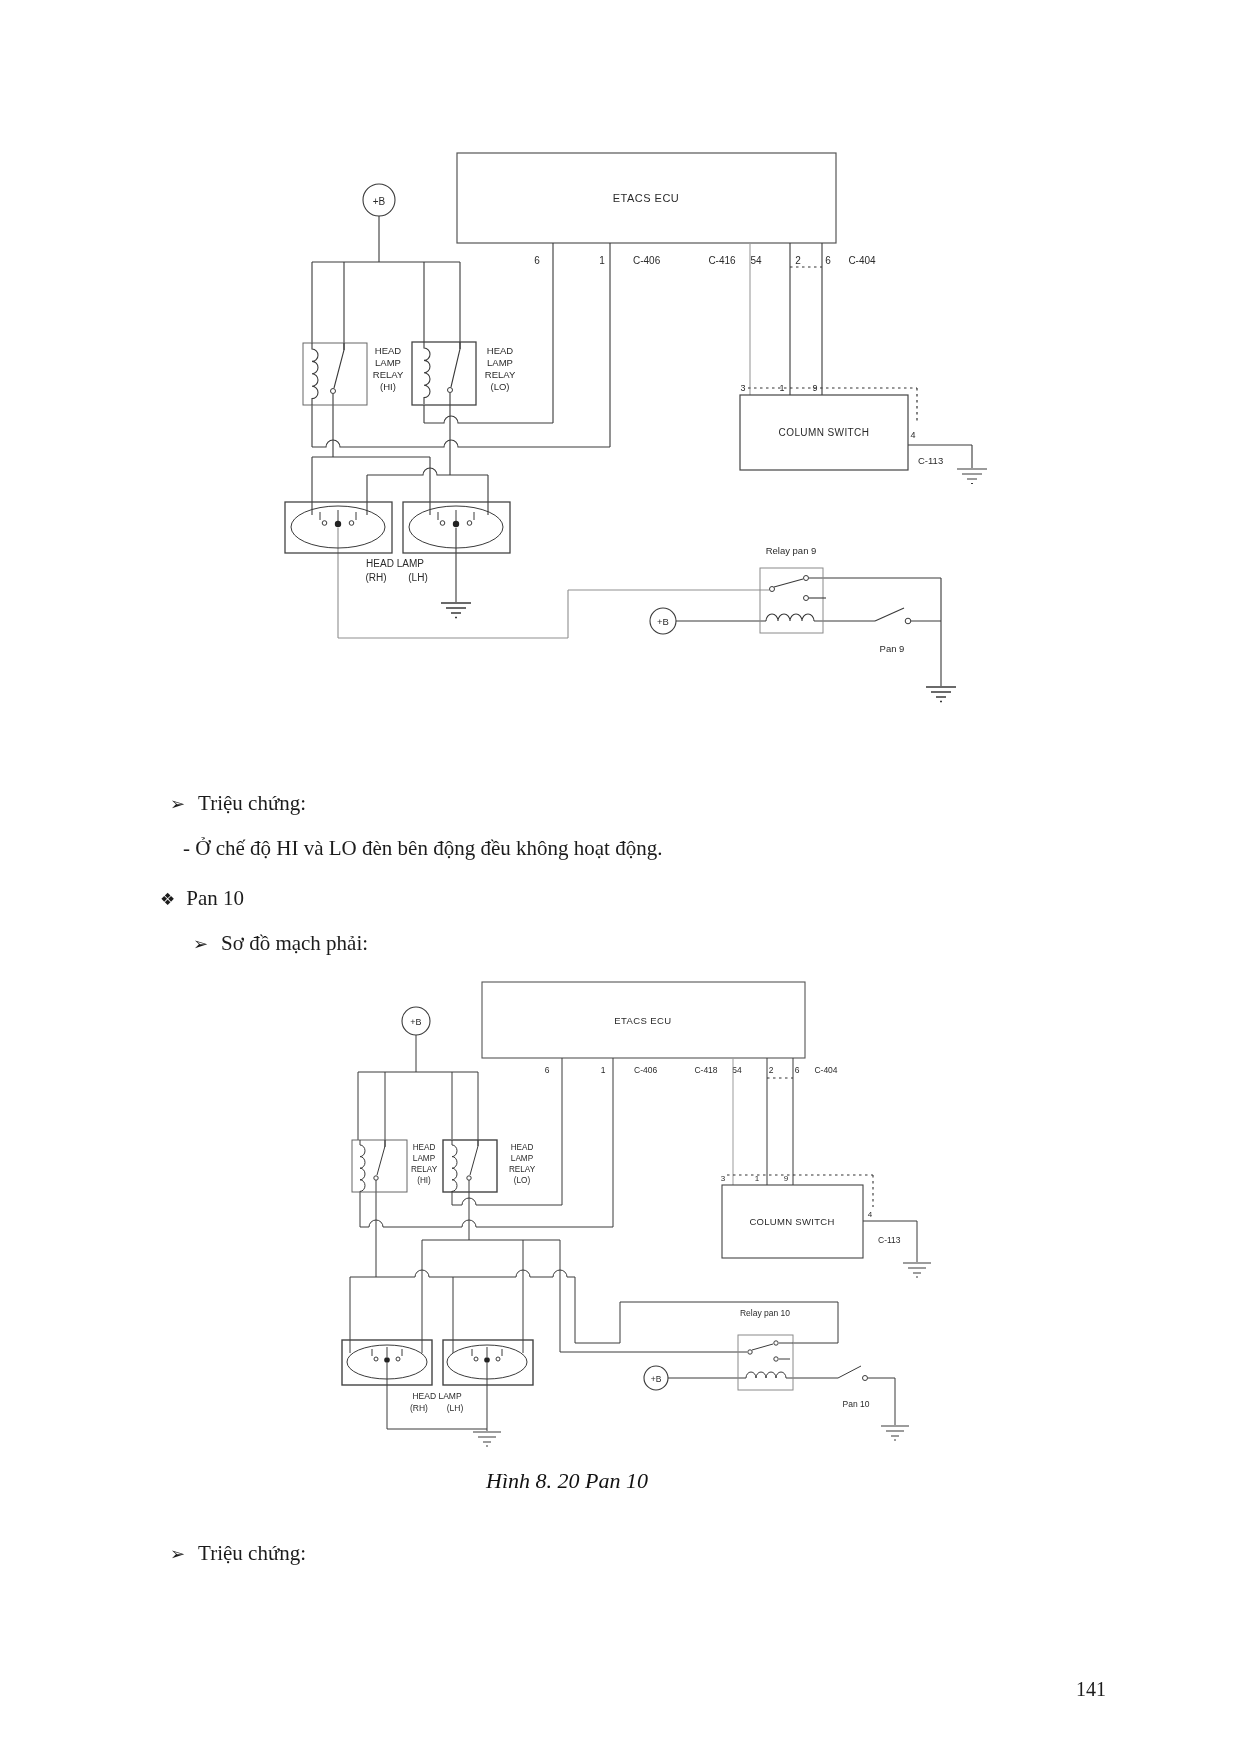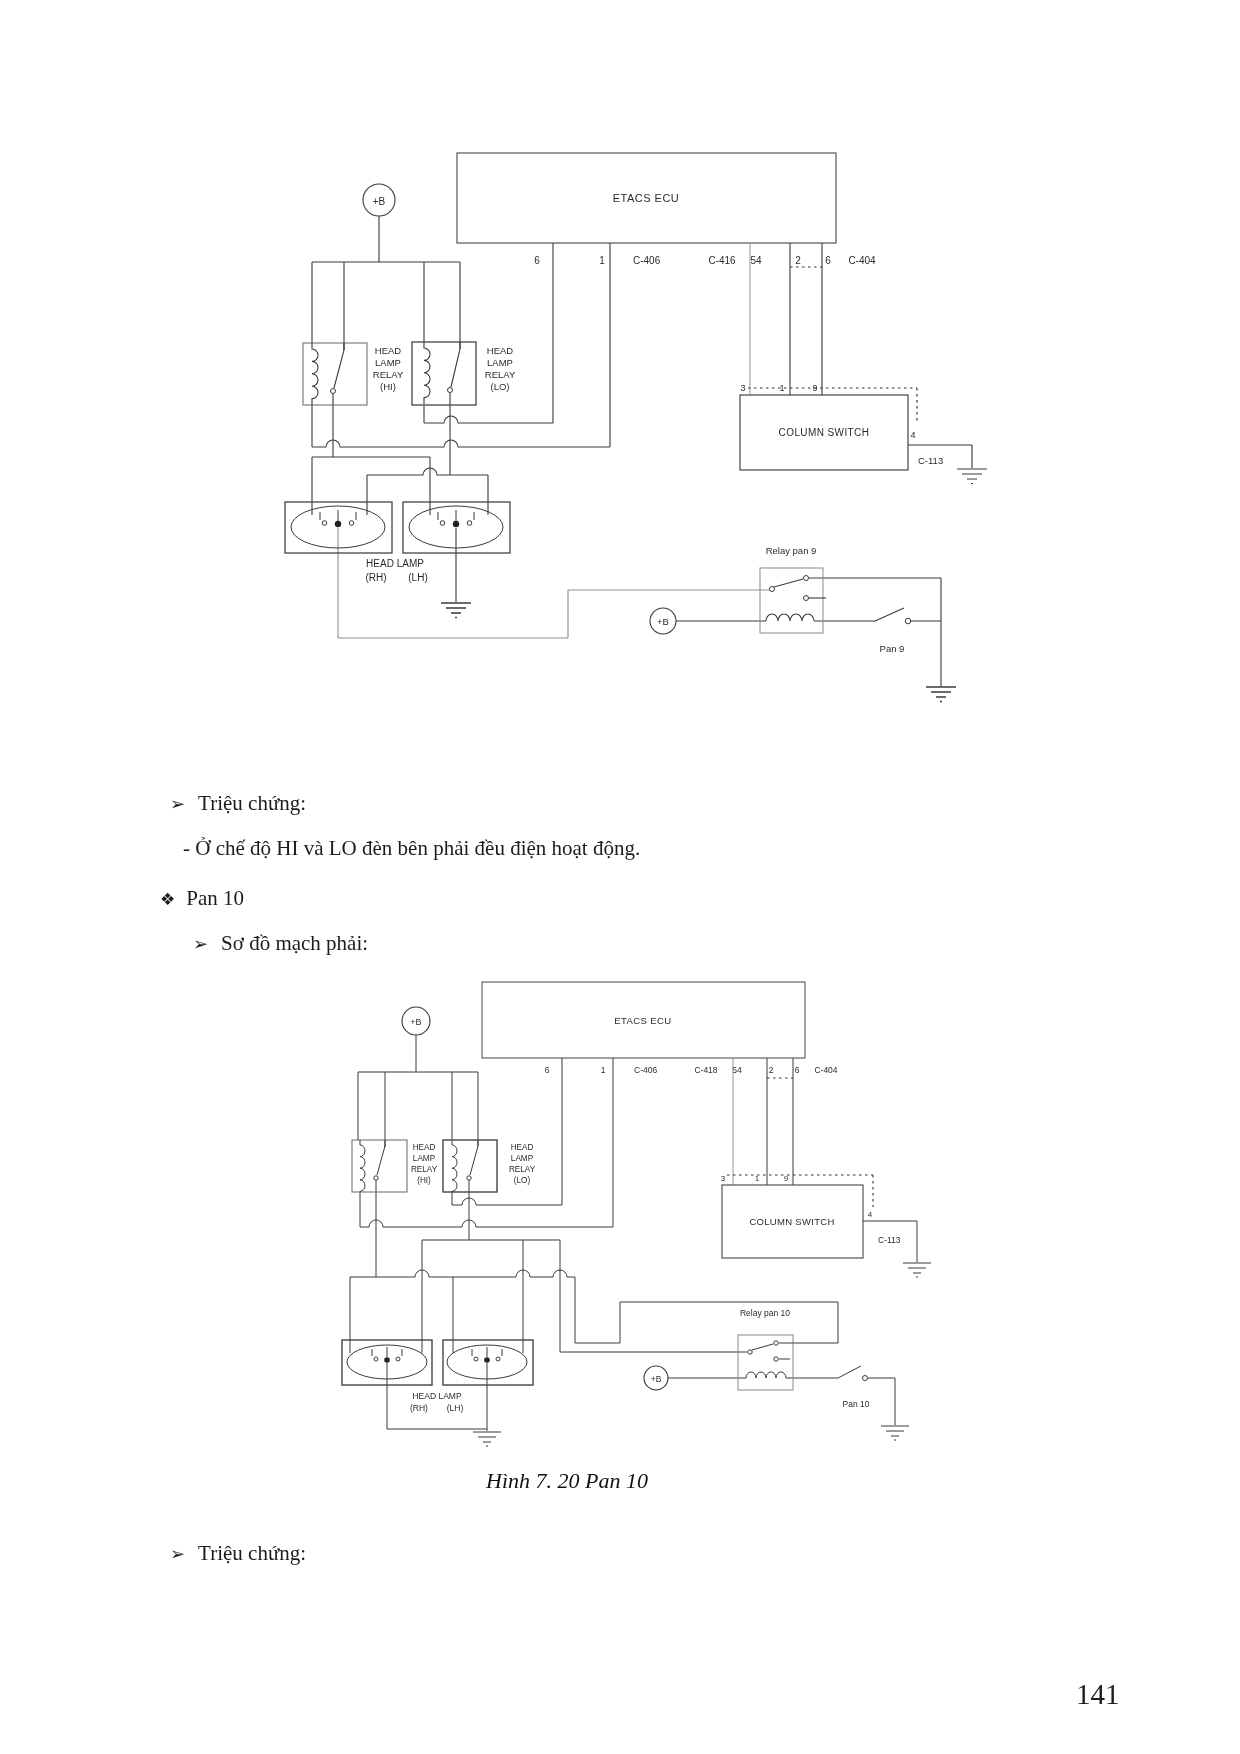--- a/index.html
+++ b/index.html
@@ -10,21 +10,21 @@
   }
   .fig{position:absolute;left:0;}
   svg text{font-family:"Liberation Sans",sans-serif;fill:#2a2a2a;}
   .caption{
     position:absolute;left:0;width:1134px;text-align:center;
     font-style:italic;font-size:22px;color:#111;
   }
   .tline{position:absolute;font-size:21px;white-space:nowrap;}
   .tline .bullet{display:inline-block;margin-right:13px;font-size:18px;}
   .tline .bullet.diamond{font-size:17px;margin-right:11px;}
-  .pagenum{position:absolute;font-size:29px;}
+  .pagenum{position:absolute;font-size:20px;}
 </style>
 </head>
 <body>
 
 <div class="page">
 
   <svg class="fig" style="top:130px" width="1240" height="580" viewBox="0 0 1240 580">
 
     <g>
       <rect x="457" y="23" width="379" height="90" fill="none" stroke="#555" stroke-width="1.2"></rect>
@@ -151,21 +151,21 @@
     </g>
     <g stroke="#3a3a3a" stroke-width="1.3">
       <path d="M926,557 H956 M931,562 H951 M936,567 H946 M940,571.5 H942"></path>
     </g>
   </svg>
 
 
   <div class="tline" style="left:170px;top:791px">
     <span class="bullet">➢</span><span>Triệu chứng:</span>
   </div>
-  <div class="tline" style="left:183px;top:836px">- Ở chế độ HI và LO đèn bên phải đều điện hoạt động.</div>
+  <div class="tline" style="left:183px;top:836px">- Ở chế độ HI và LO đèn bên động đều không hoạt động.</div>
   <div class="tline" style="left:160px;top:886px">
     <span class="bullet diamond">❖</span><span>Pan 10</span>
   </div>
   <div class="tline" style="left:193px;top:931px">
     <span class="bullet">➢</span><span>Sơ đồ mạch phải:</span>
   </div>
 
   <svg class="fig" style="top:975px" width="1240" height="480" viewBox="0 0 1240 480">
 
     <g>
@@ -291,21 +291,21 @@
     </g>
     <g>
       <circle cx="865" cy="403" r="2.5" fill="#fff" stroke="#3a3a3a" stroke-width="1"></circle>
       <text x="856" y="432" font-size="8.5" text-anchor="middle">Pan 10</text>
     </g>
     <g stroke="#3a3a3a" stroke-width="1.2">
       <path d="M881,451 H909 M886,456 H904 M891,461 H899 M894,465 H896"></path>
     </g>
   </svg>
 
-  <div class="caption" style="top:1468px">Hình 7. 20 Pan 10</div>
+  <div class="caption" style="top:1468px">Hình 8. 20 Pan 10</div>
 
   <div class="tline" style="left:170px;top:1541px">
     <span class="bullet">➢</span><span>Triệu chứng:</span>
   </div>
 
   <div class="pagenum" style="left:1076px;top:1678px">141</div>
 
 </div>
 
 </body></html>

